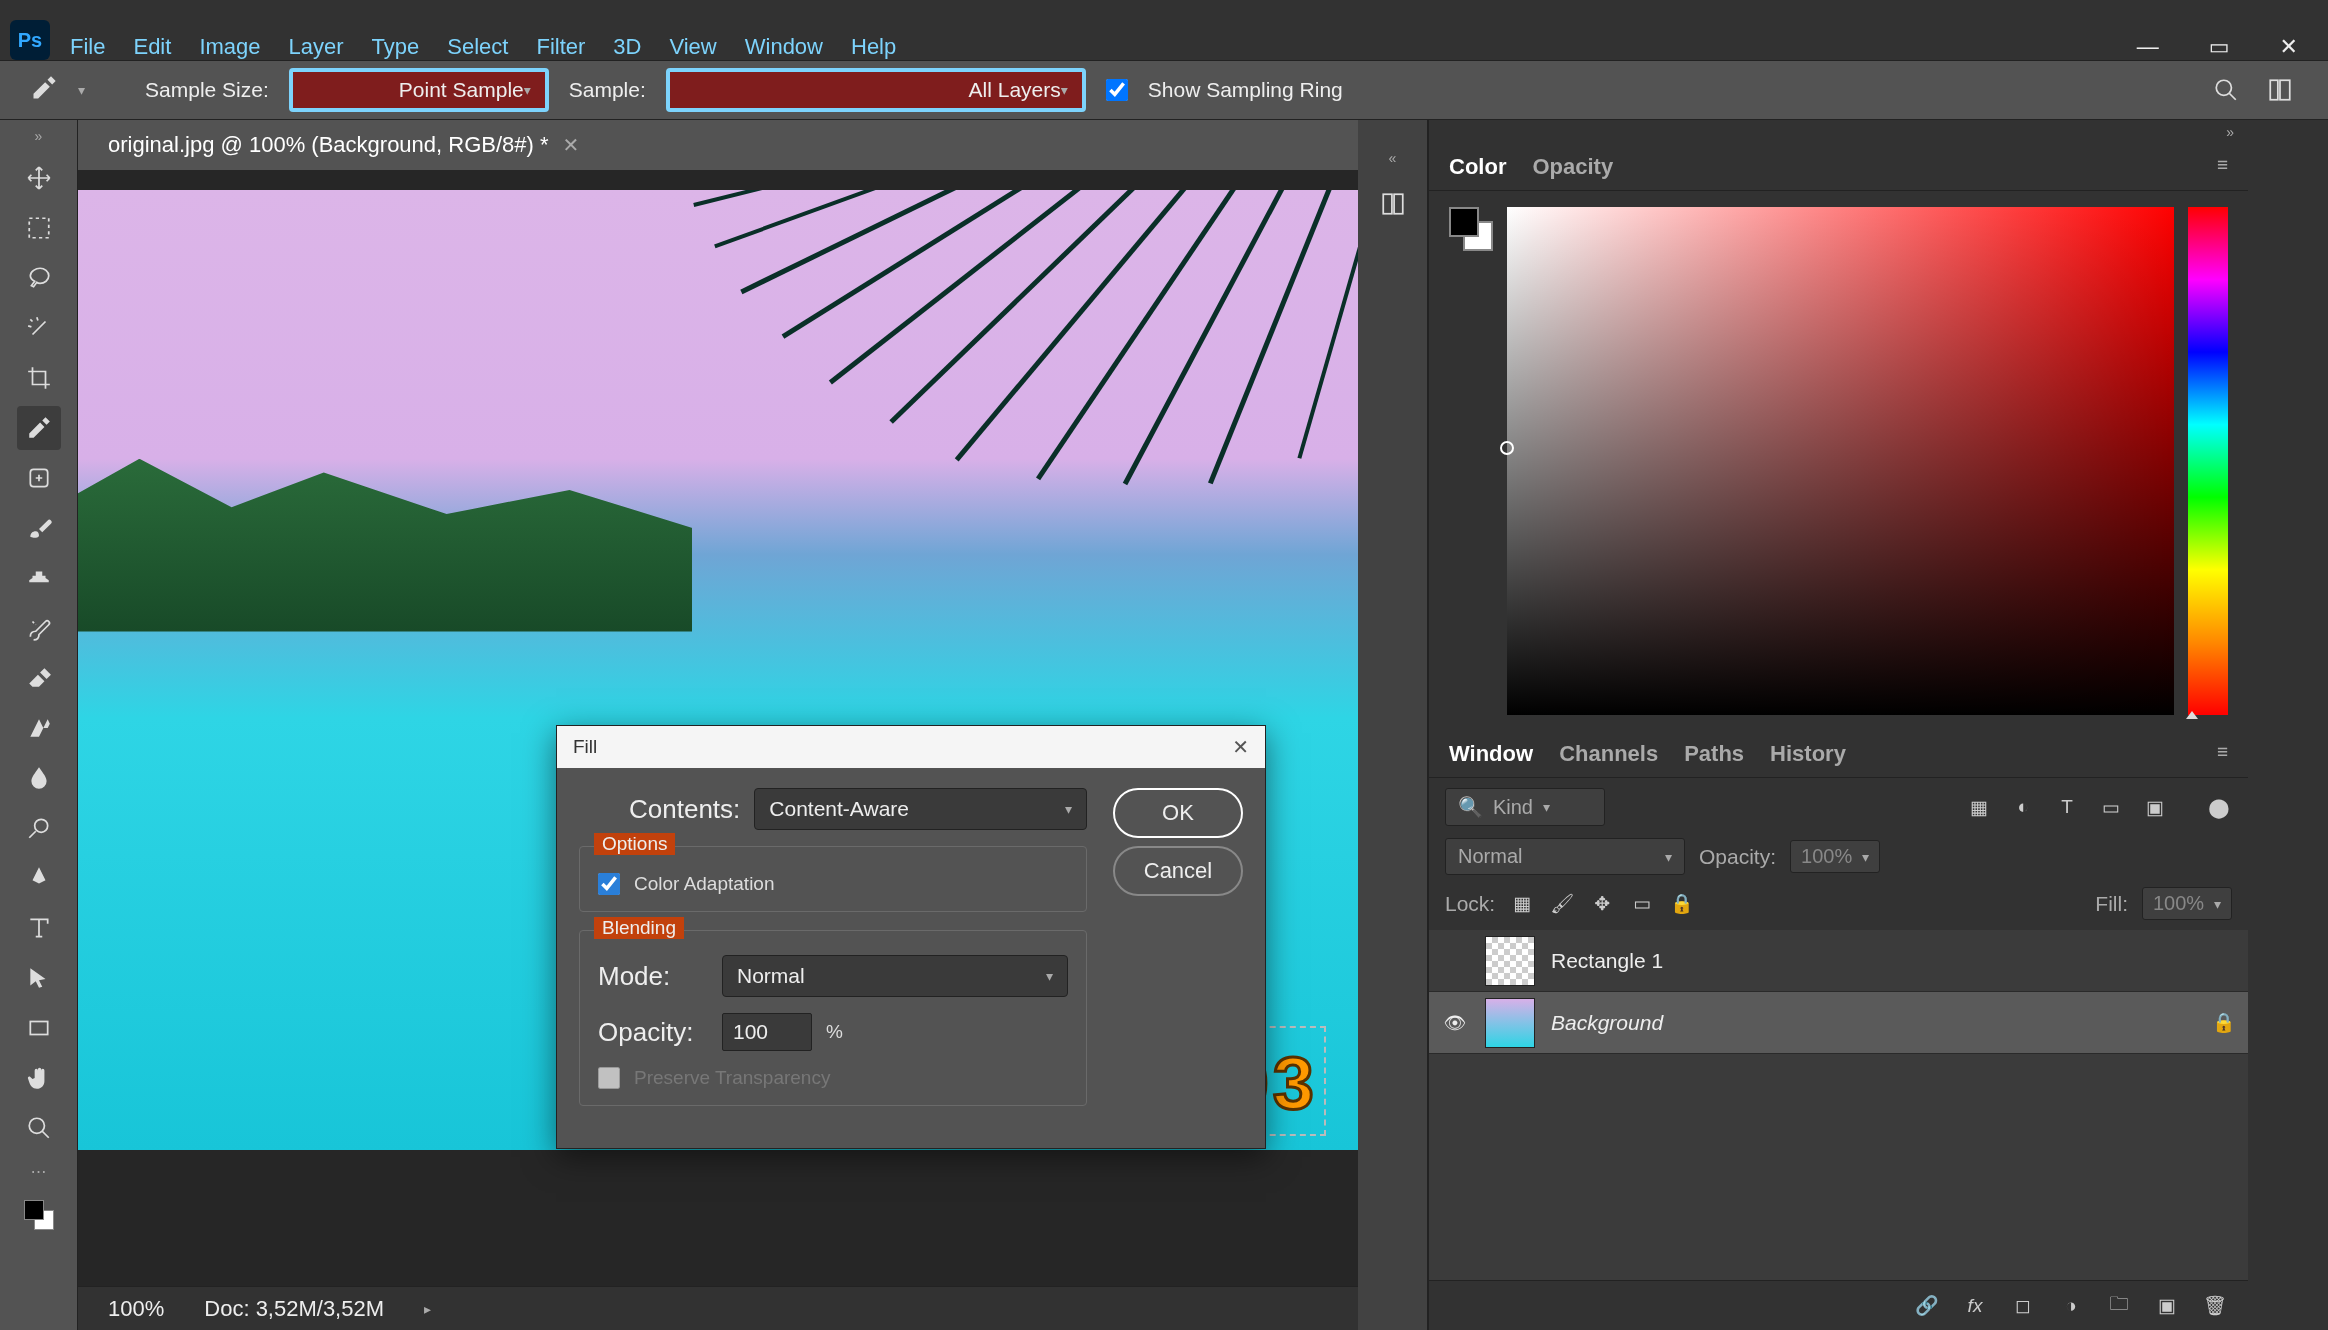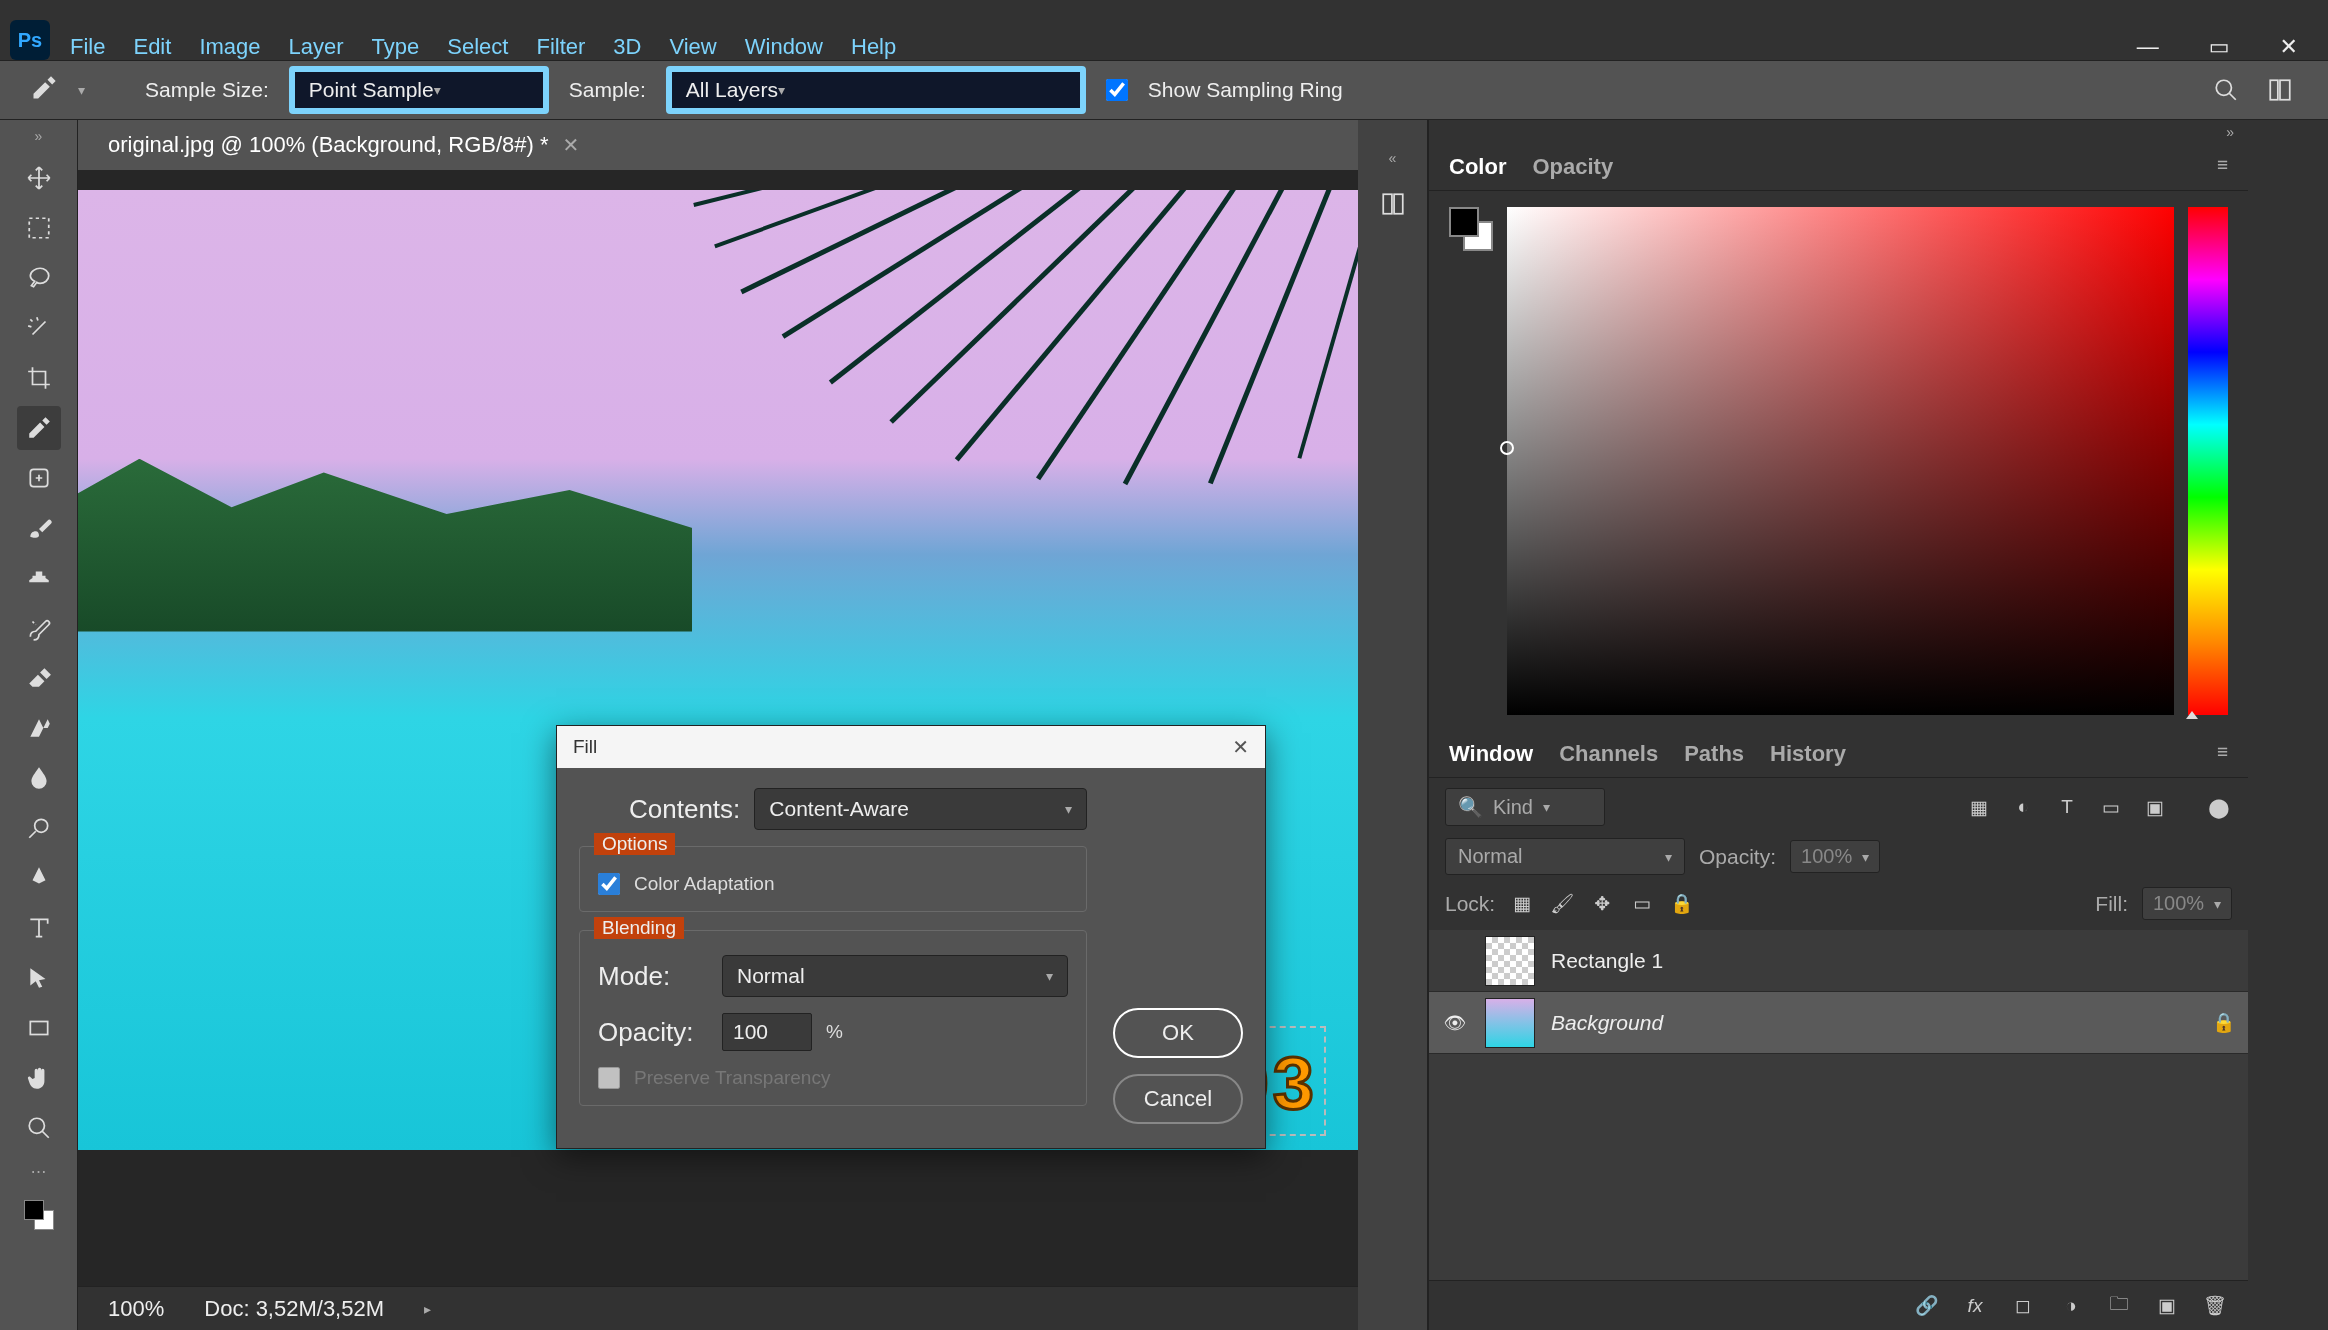--- a/index.html
+++ b/index.html
@@ -9,21 +9,21 @@
 .titlebar { height: 60px; background: #323232; display: flex; align-items: flex-end; padding: 0 10px; }
 .ps-logo { width: 40px; height: 40px; background: #001e36; border-radius: 6px; display: flex; align-items: center; justify-content: center; color: #31a8ff; font-weight: 700; font-size: 20px; margin-right: 20px; }
 .menubar { display: flex; gap: 28px; }
 .menubar-item { color: #7dd3fc; cursor: pointer; font-size: 22px; }
 .window-controls { margin-left: auto; display: flex; gap: 30px; padding-right: 10px; }
 .win-ctrl { color: #eee; font-size: 22px; padding: 0 10px; cursor: pointer; }
 
 
 .optionsbar { height: 60px; background: #535353; display: flex; align-items: center; padding: 0 30px; gap: 20px; border-top: 1px solid #222; border-bottom: 1px solid #222; }
 .opt-label { color: #eee; font-size: 21px; }
-.opt-select { background: #0f172a; border: 6px solid #7dd3fc; color: #eee; padding: 6px 14px; font-size: 21px; border-radius: 4px; min-width: 260px; display: flex; justify-content: flex-start; align-items: center; }
+.opt-select { background: #7f1d1d; border: 4px solid #7dd3fc; color: #eee; padding: 6px 14px; font-size: 21px; border-radius: 4px; min-width: 260px; display: flex; justify-content: flex-end; align-items: center; }
 .opt-chk { width: 22px; height: 22px; }
 .spacer { flex: 1; }
 .right-icons { display: flex; gap: 18px; }
 .icon-btn { width: 36px; height: 36px; display: flex; align-items: center; justify-content: center; color: #ddd; }
 
 
 .main { display: flex; height: calc(1330px - 120px); }
 .toolbox { width: 78px; background: #535353; display: flex; flex-direction: column; align-items: center; padding: 8px 0; gap: 6px; border-right: 1px solid #222; }
 .tool-btn { width: 44px; height: 44px; display: flex; align-items: center; justify-content: center; color: #ddd; border-radius: 4px; cursor: pointer; position: relative; }
 .tool-btn.active { background: #3d3d3d; }
@@ -50,21 +50,21 @@
 .dialog-title .dclose { margin-left: auto; color: #555; cursor: pointer; font-size: 20px; }
 .dialog-body { padding: 20px 22px 24px 22px; display: flex; gap: 26px; }
 .dialog-left { flex: 1; }
 .row { display: flex; align-items: center; gap: 14px; margin-bottom: 16px; }
 .row-label { color: #eee; font-size: 26px; text-align: left; }
 .dlg-select { background: #3a3a3a; border: 1px solid #222; color: #eee; padding: 8px 14px; font-size: 21px; border-radius: 4px; flex: 1; display: flex; justify-content: space-between; align-items: center; }
 .fieldset { border: 1px solid #6a6a6a; border-radius: 4px; padding: 16px 18px; margin-bottom: 18px; position: relative; }
 .fieldset-legend { position: absolute; top: -14px; left: 14px; background: #c2410c; padding: 0 8px; color: #eee; font-size: 19px; }
 .chk { width: 22px; height: 22px; accent-color: #2a7fd9; }
 .dlg-input { background: #3a3a3a; border: 1px solid #222; color: #eee; padding: 6px 10px; font-size: 21px; width: 90px; text-align: left; border-radius: 2px; }
-.dialog-btns { display: flex; flex-direction: column; gap: 16px; width: 130px; justify-content: flex-end; }
+.dialog-btns { display: flex; flex-direction: column; gap: 8px; width: 130px; }
 .dlg-btn { background: #535353; border: 2px solid #888; color: #eee; padding: 10px 0; border-radius: 30px; font-size: 22px; cursor: pointer; text-align: center; }
 .dlg-btn.primary { border-color: #fff; }
 
 
 .rightdock { width: 820px; background: #323232; display: flex; flex-direction: column; border-left: 1px solid #222; }
 .panel-tabs { display: flex; gap: 26px; padding: 10px 20px; background: #323232; border-bottom: 1px solid #222; }
 .panel-tab { color: #aaa; font-size: 22px; font-weight: 600; cursor: pointer; }
 .panel-tab.active { color: #fff; }
 .panel-menu { margin-left: auto; color: #aaa; }
 

